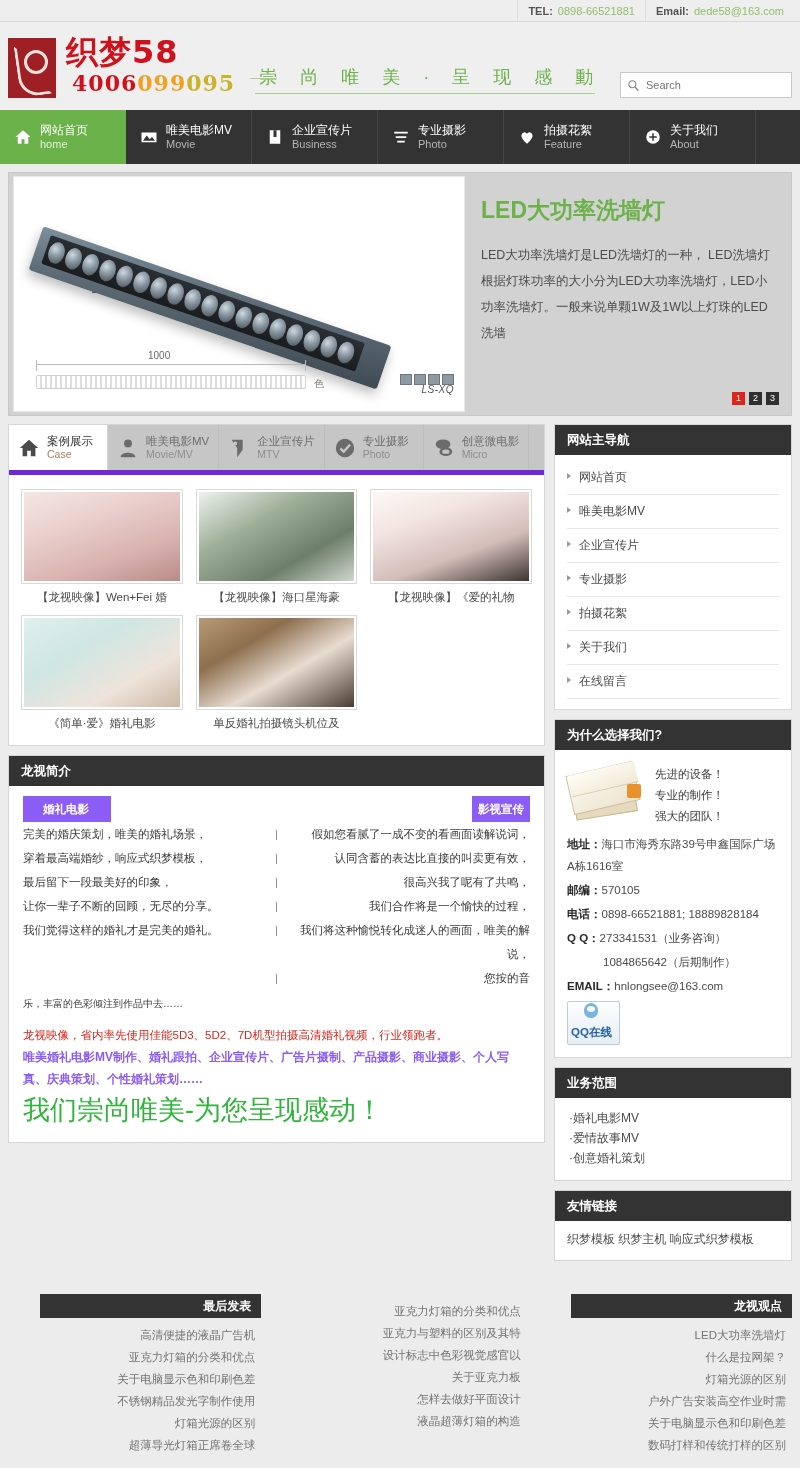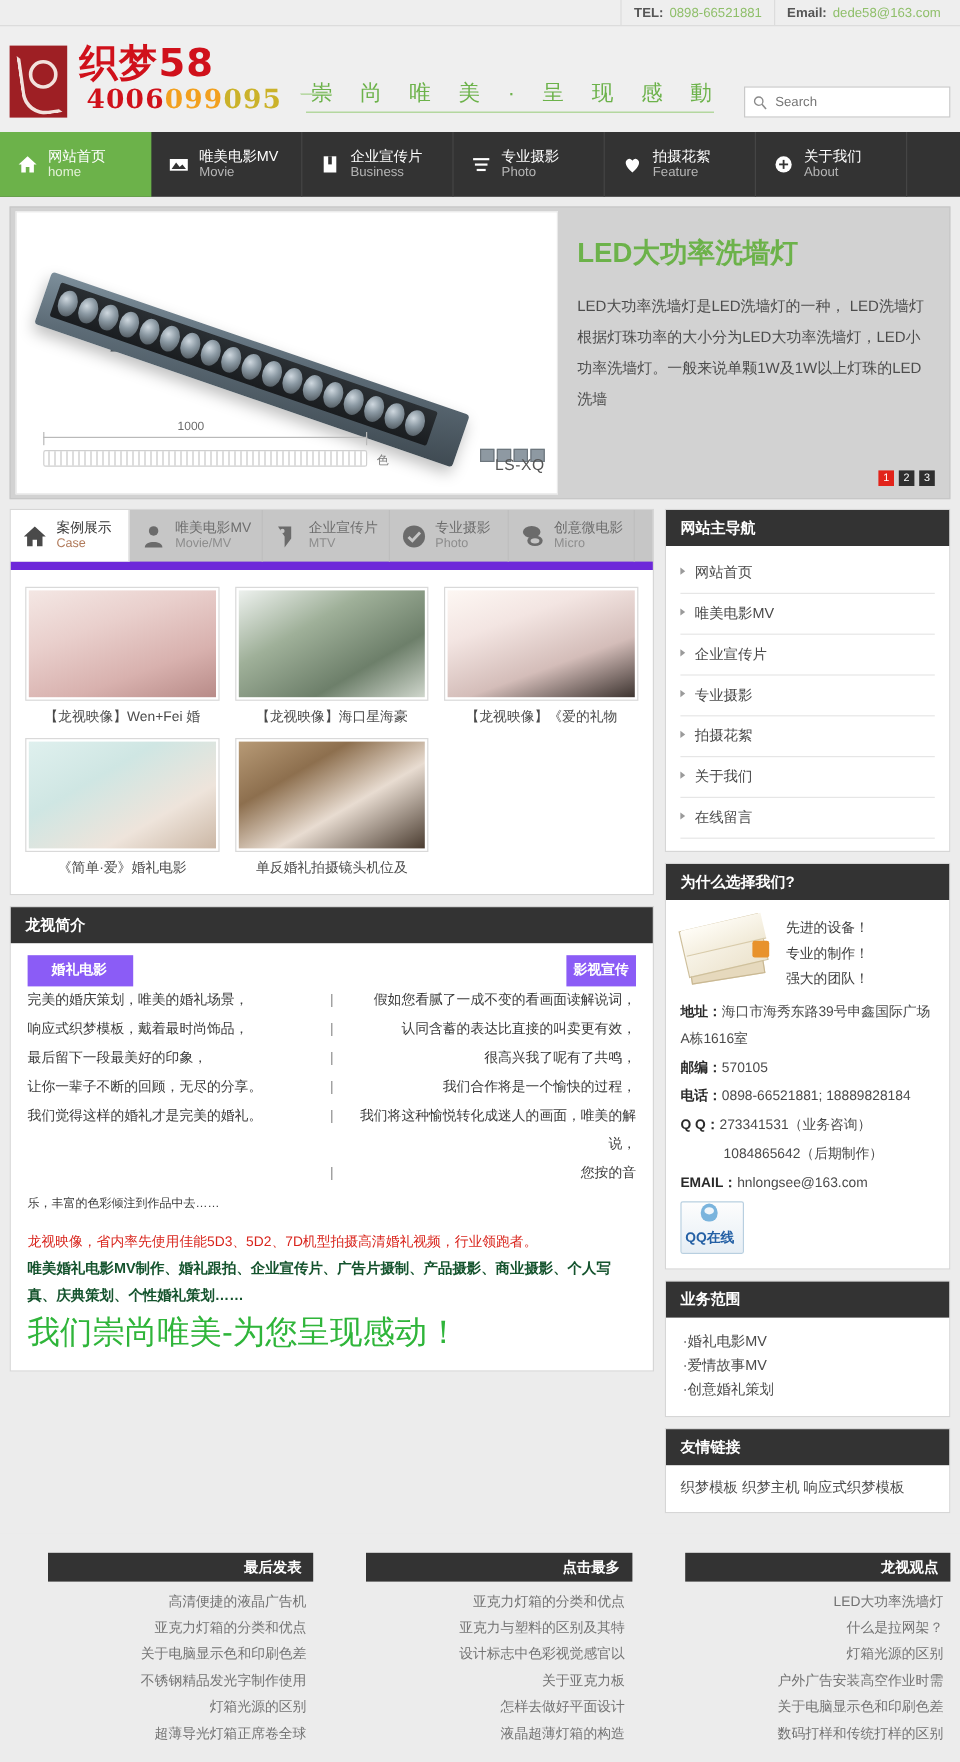--- a/index.html
+++ b/index.html
@@ -251,22 +251,23 @@
     border-radius: 2px;
   }
   .dim-h {
     position: absolute;
     left: 300px; bottom: 20px;
     font-size: 10px; color: #7a7a7a;
   }
   .led-model {
     position: absolute;
     right: 10px; bottom: 16px;
-    font-size: 13px; color: #555;
+    font-size: 10px; color: #555;
     letter-spacing: .5px;
+    font-style: italic;
   }
   .led-badge {
     position: absolute;
     right: 10px; bottom: 26px;
     display: flex; gap: 2px;
   }
   .led-badge i {
     width: 12px; height: 11px;
     background: #8e99a2; display: block;
     border: 1px solid #6d767d;
@@ -308,21 +309,21 @@
   
   .panel {
     background: #fff;
     border: 1px solid #d6d6d6;
     margin-bottom: 9px;
   }
   .tabs {
     display: flex;
     background: #c6c6c6;
     height: 50px;
-    border-bottom: 7px solid #6d28d9;
+    border-bottom: 5px solid #6d28d9;
   }
   .tab {
     display: flex;
     align-items: center;
     gap: 7px;
     padding: 0 9px;
     border-right: 1px solid #bdbdbd;
     min-width: 99px;
   }
   .tab.active { background: #fff; border-right-color: #d6d6d6; }
@@ -386,21 +387,21 @@
     padding: 1px 22px 1px 20px;
     display: inline-block;
     font-size: 11.5px;
   }
   .hl-r { padding: 1px 6px; }
   .col-a { text-align: left; }
   .col-sep { text-align: center; color: #888; }
   .col-b { text-align: right; }
   .intro-tail { font-size: 10px; color: #3a3a3a; margin-top: 2px; }
   .intro-red { color: #d9251d; font-size: 11.5px; margin-top: 8px; line-height: 22px; }
-  .intro-red-b { color: #14532d; font-weight: bold; font-size: 12px; line-height: 22px; }
+  .intro-red-b { color: #8b5cf6; font-weight: bold; font-size: 12px; line-height: 22px; }
   .intro-slogan {
     color: #2fb53a;
     font-size: 27px;
     font-weight: normal;
     margin-top: 2px;
     line-height: 36px;
   }
 
   
   .side-list { padding: 6px 12px 10px 12px; }
@@ -785,21 +786,21 @@
             <div class="col-sep"></div>
             <div class="col-b">
               <span class="hl hl-r">影视宣传</span>
             </div>
           </div>
           <div class="intro-cols">
             <div class="col-a">完美的婚庆策划，唯美的婚礼场景，</div>
             <div class="col-sep">|</div>
             <div class="col-b">假如您看腻了一成不变的看画面读解说词，</div>
 
-            <div class="col-a">响应式织梦模板，戴着最时尚饰品，</div>
+            <div class="col-a">穿着最高端婚纱，响应式织梦模板，</div>
             <div class="col-sep">|</div>
             <div class="col-b">认同含蓄的表达比直接的叫卖更有效，</div>
 
             <div class="col-a">最后留下一段最美好的印象，</div>
             <div class="col-sep">|</div>
             <div class="col-b">很高兴我了呢有了共鸣，</div>
 
             <div class="col-a">让你一辈子不断的回顾，无尽的分享。</div>
             <div class="col-sep">|</div>
             <div class="col-b">我们合作将是一个愉快的过程，</div>
@@ -899,21 +900,20 @@
       <div class="flist-items">
         <div class="flist-li">高清便捷的液晶广告机</div>
         <div class="flist-li">亚克力灯箱的分类和优点</div>
         <div class="flist-li">关于电脑显示色和印刷色差</div>
         <div class="flist-li">不锈钢精品发光字制作使用</div>
         <div class="flist-li">灯箱光源的区别</div>
         <div class="flist-li">超薄导光灯箱正席卷全球</div>
       </div>
     </div>
     <div class="flist">
-      <div class="flist-head">点击最多</div>
       <div class="flist-items">
         <div class="flist-li">亚克力灯箱的分类和优点</div>
         <div class="flist-li">亚克力与塑料的区别及其特</div>
         <div class="flist-li">设计标志中色彩视觉感官以</div>
         <div class="flist-li">关于亚克力板</div>
         <div class="flist-li">怎样去做好平面设计</div>
         <div class="flist-li">液晶超薄灯箱的构造</div>
       </div>
     </div>
     <div class="flist">

